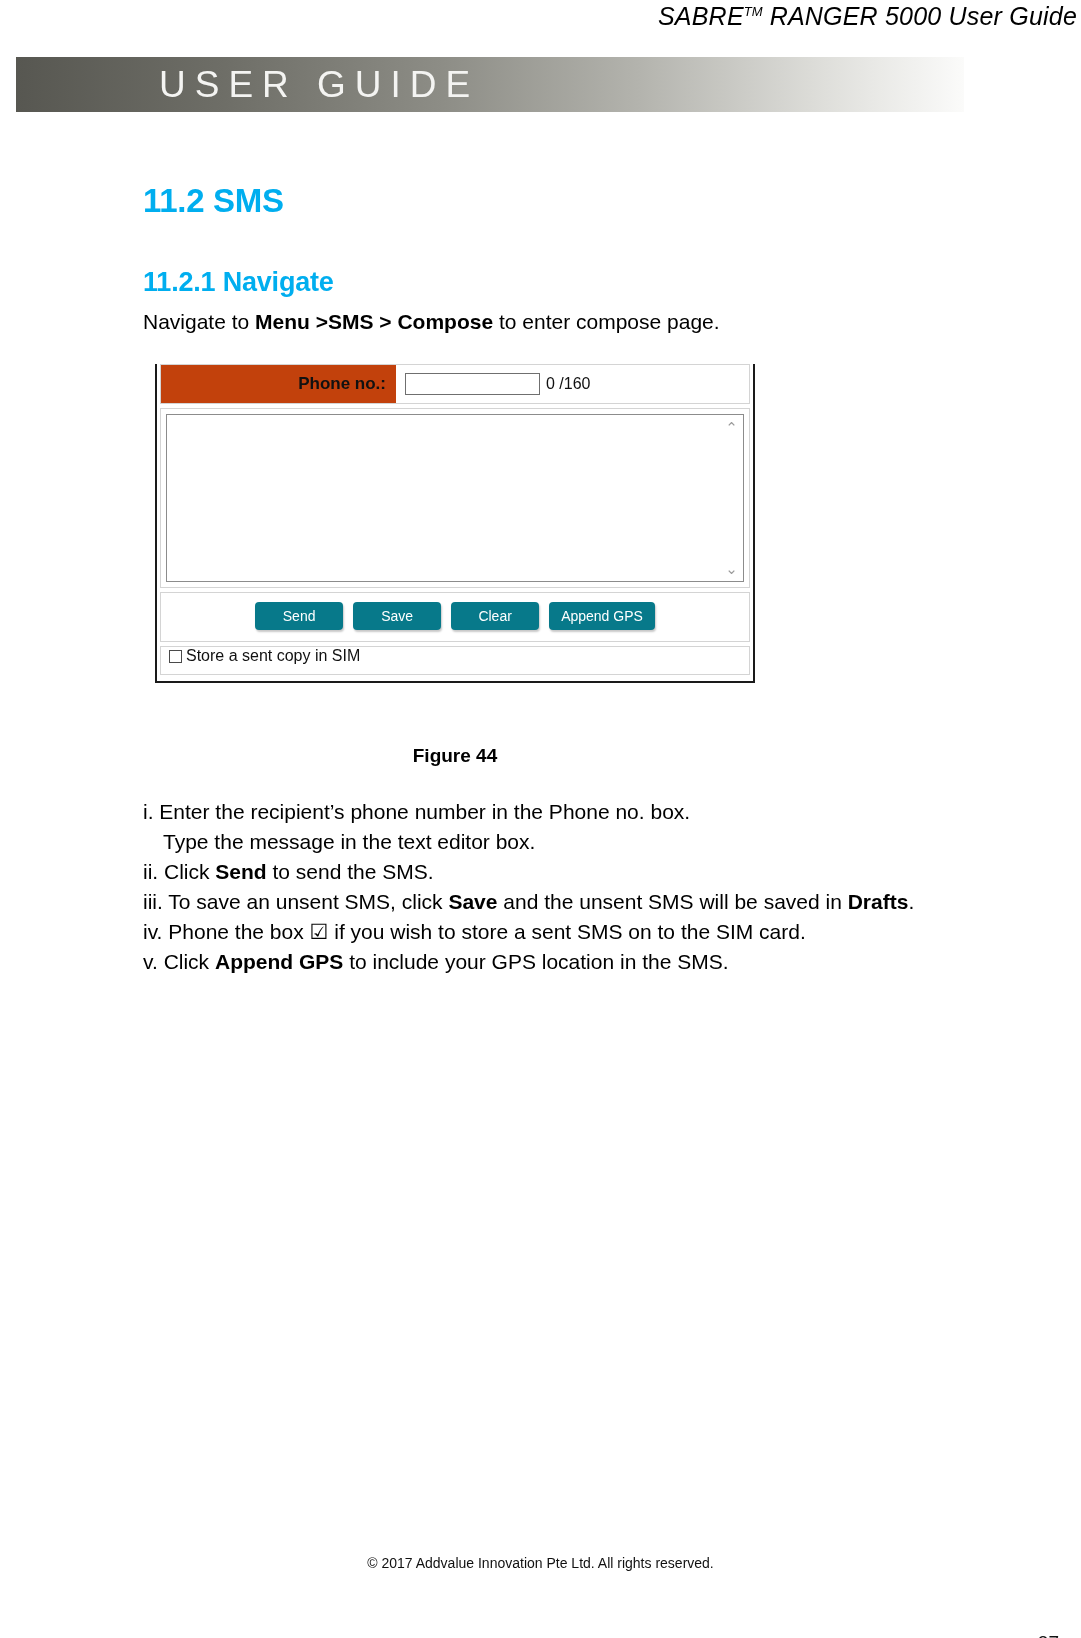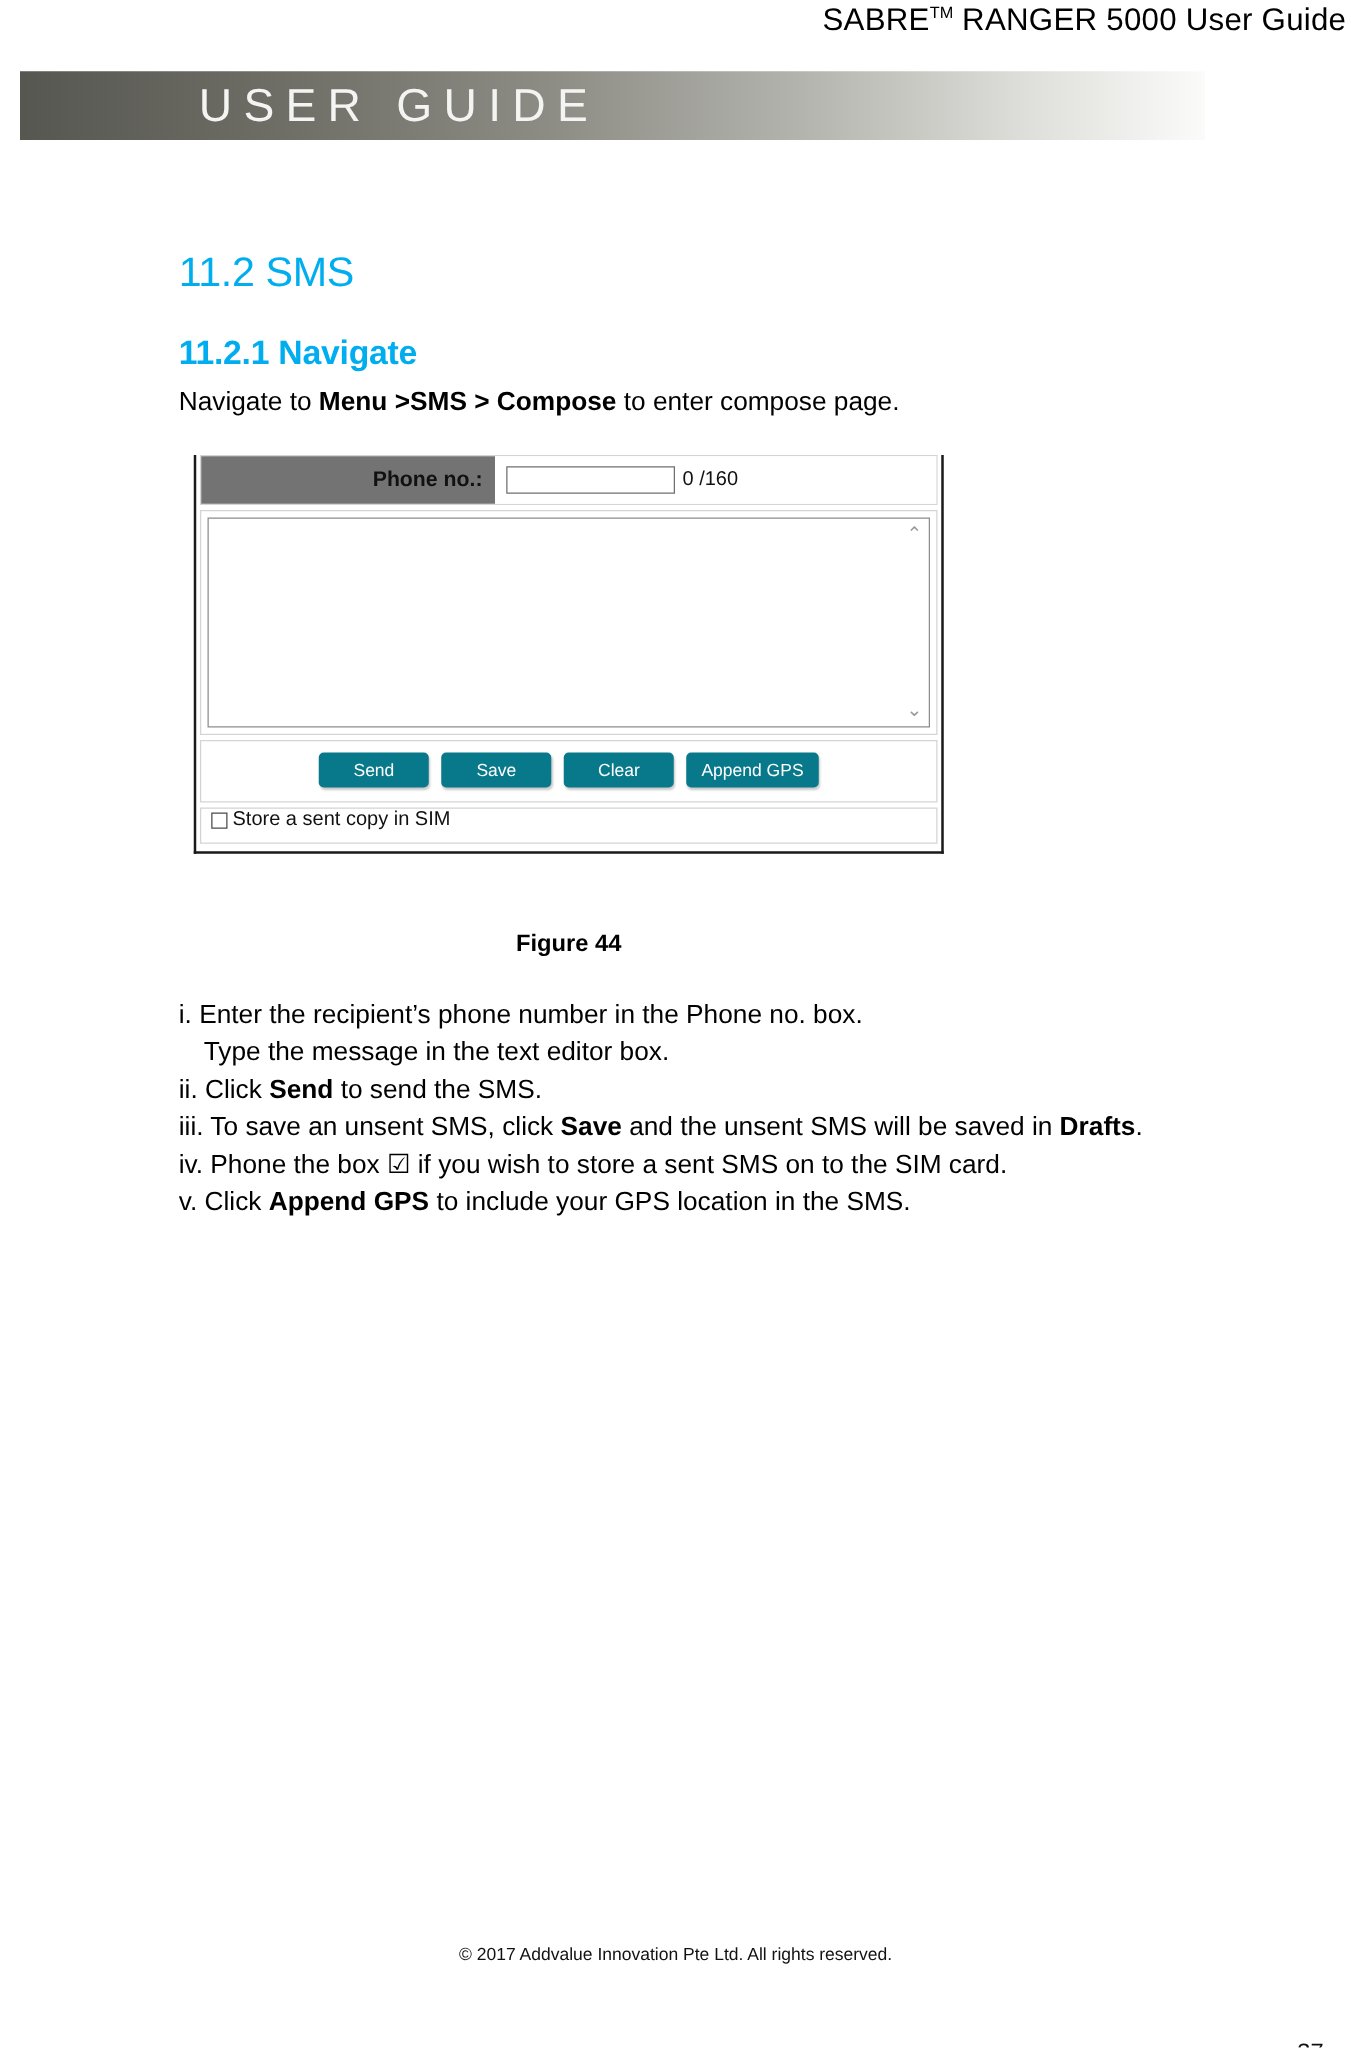--- a/index.html
+++ b/index.html
@@ -25,20 +25,21 @@
     height: 48px;
   }
   .header-title {
     position: absolute;
     right: 4px;
     top: 2px;
     font-size: 25px;
     letter-spacing: 0.2px;
     white-space: nowrap;
     color: #000;
+    font-style: italic;
   }
   .header-title .tm {
     font-size: 13px;
     vertical-align: super;
     letter-spacing: 0;
   }
 
   
   .banner {
     position: absolute;
@@ -72,23 +73,23 @@
     left: 0;
     top: 112px;
     width: 1081px;
   }
 
   h1.sec-title {
     margin: 0;
     padding: 0;
     position: absolute;
     left: 143px;
-    top: 87px;
+    top: 70px;
     font-size: 33px;
-    font-weight: normal;
+    font-weight: bold;
     color: #00AEEF;
     letter-spacing: -0.3px;
   }
   h2.sub-title {
     margin: 0;
     padding: 0;
     position: absolute;
     left: 143px;
     top: 155px;
     font-size: 27px;
@@ -131,21 +132,21 @@
   }
   .row-phone {
     display: flex;
     align-items: stretch;
     border-bottom: 1px solid #c9c9c9;
     margin: 4px 3px 0 3px;
     border: 1px solid #d4d4d4;
     box-sizing: border-box;
   }
   .phone-label {
-    background: #737373;
+    background: #c2410c;
     width: 235px;
     min-height: 38px;
     display: flex;
     align-items: center;
     justify-content: flex-end;
     padding-right: 10px;
     box-sizing: border-box;
     font-size: 17px;
     font-weight: bold;
     color: #111;

